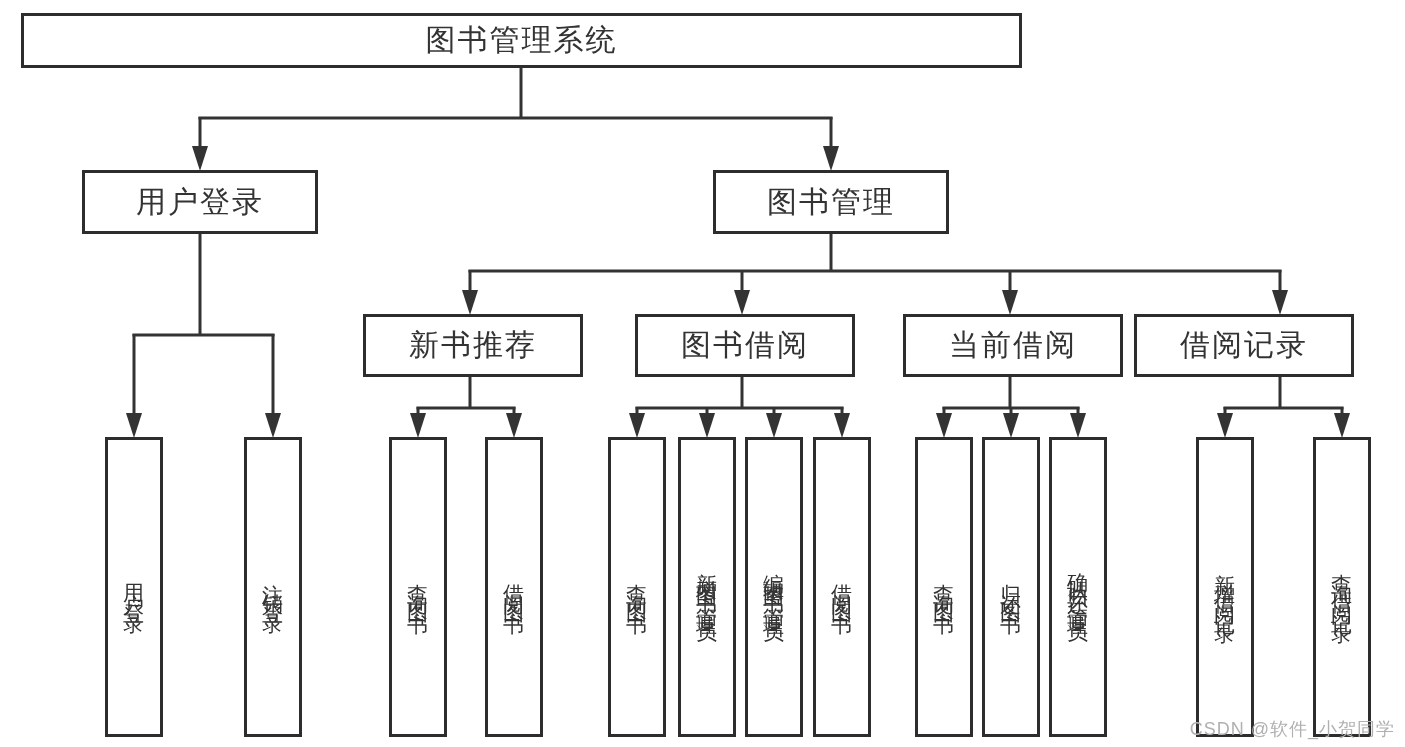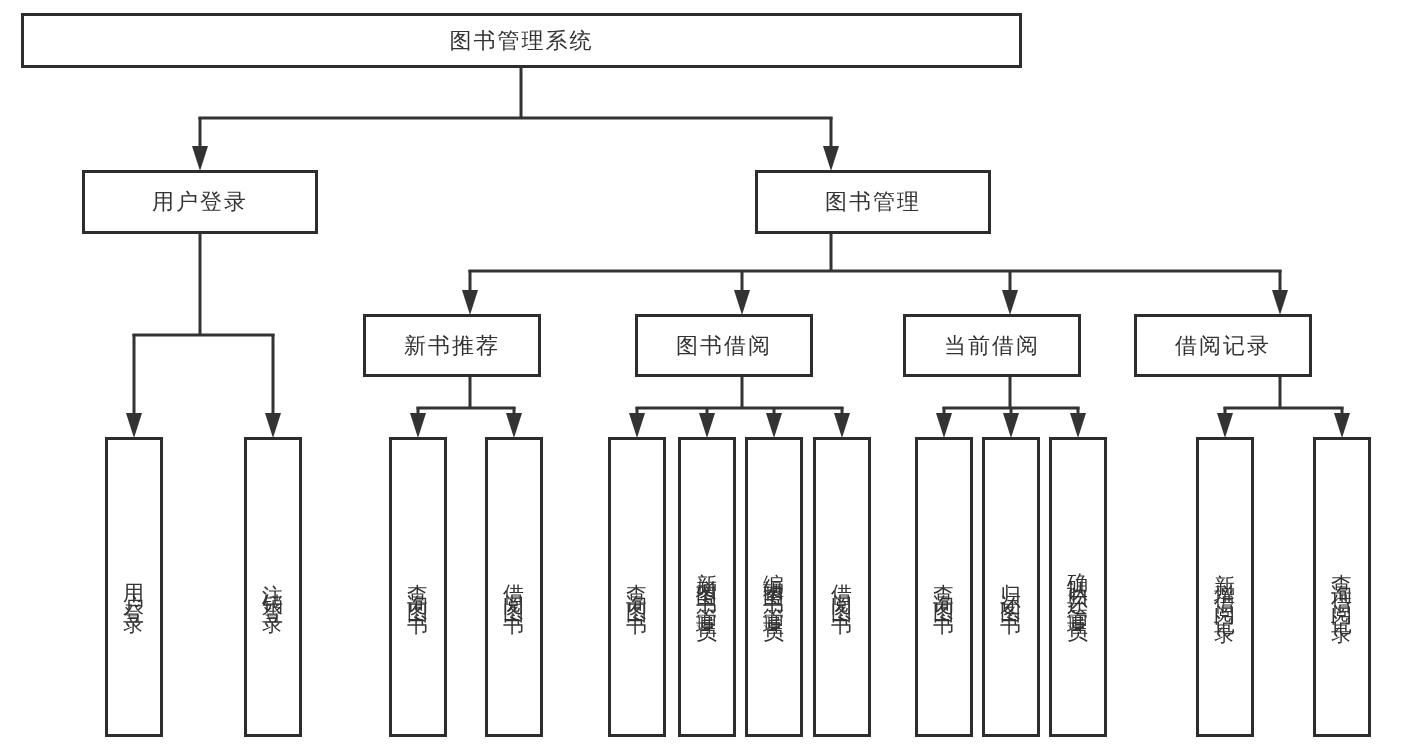--- a/index.html
+++ b/index.html
@@ -16,27 +16,27 @@
   .node {
     position: absolute;
     box-sizing: border-box;
     border: 3px solid #2d2d2d;
     background: #ffffff;
     display: flex;
     align-items: center;
     justify-content: center;
   }
   .hlabel {
-    font-size: 22px;
+    font-size: 30px;
     letter-spacing: 2px;
     white-space: nowrap;
   }
   .root  { left: 21px;  top: 13px;  width: 1001px; height: 55px; }
   .lvl2  { top: 170px; width: 236px; height: 64px; }
-  .lvl3  { top: 314px; width: 178px; height: 63px; }
+  .lvl3  { top: 314px; width: 220px; height: 63px; }
   .leaf  { top: 437px; width: 58px;  height: 300px; }
   .leaf span {
     writing-mode: vertical-rl;
     text-orientation: mixed;
     font-size: 21px;
     letter-spacing: 10px;
     line-height: 1;
     white-space: nowrap;
   }
   .leaf.long span { letter-spacing: 7px; }
@@ -122,21 +122,21 @@
     </g>
   </svg>
 
   <div class="node root">
     <span class="hlabel">图书管理系统</span>
   </div>
 
   <div class="node lvl2" style="left:82px">
     <span class="hlabel">用户登录</span>
   </div>
-  <div class="node lvl2" style="left:755px">
+  <div class="node lvl2" style="left:713px">
     <span class="hlabel">图书管理</span>
   </div>
 
   <div class="node lvl3" style="left:363px">
     <span class="hlabel">新书推荐</span>
   </div>
   <div class="node lvl3" style="left:903px">
     <span class="hlabel">当前借阅</span>
   </div>
   <div class="node lvl3" style="left:635px">
@@ -183,13 +183,14 @@
     <span>确认归还（管理员）</span>
   </div>
 
   <div class="node leaf" style="left:1196px">
     <span>新增借阅记录</span>
   </div>
   <div class="node leaf" style="left:1313px">
     <span>查询借阅记录</span>
   </div>
 
+  <div class="watermark">CSDN @软件_小贺同学</div>
 </div>
 
 </body></html>

